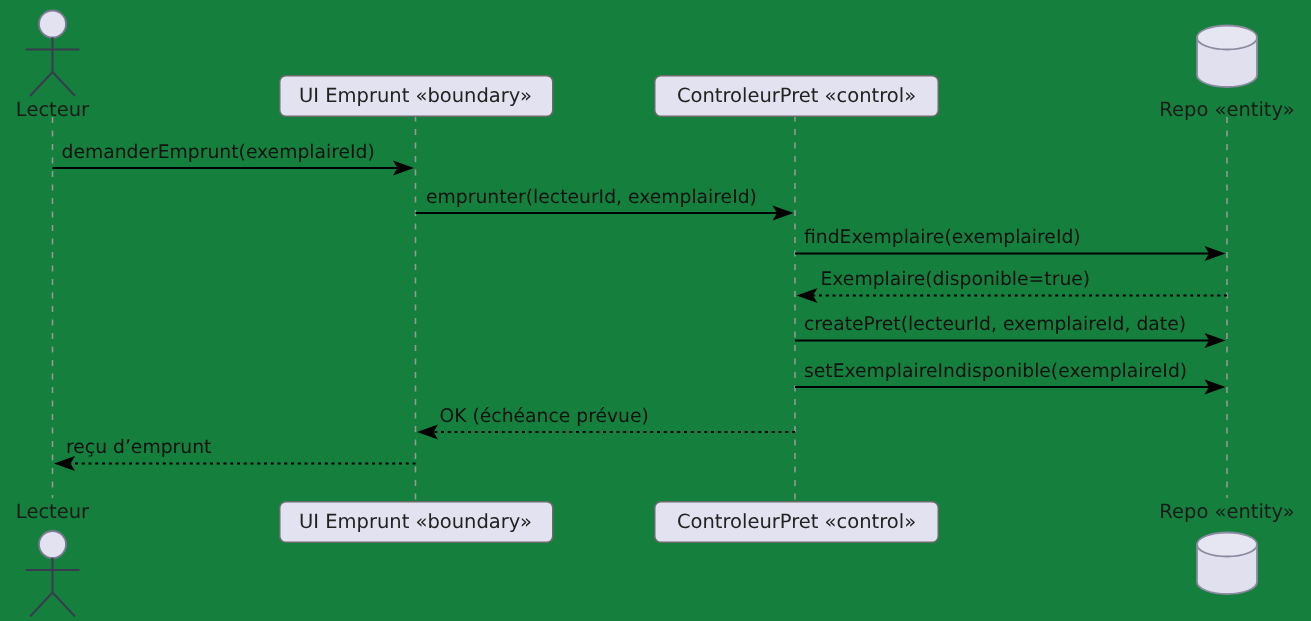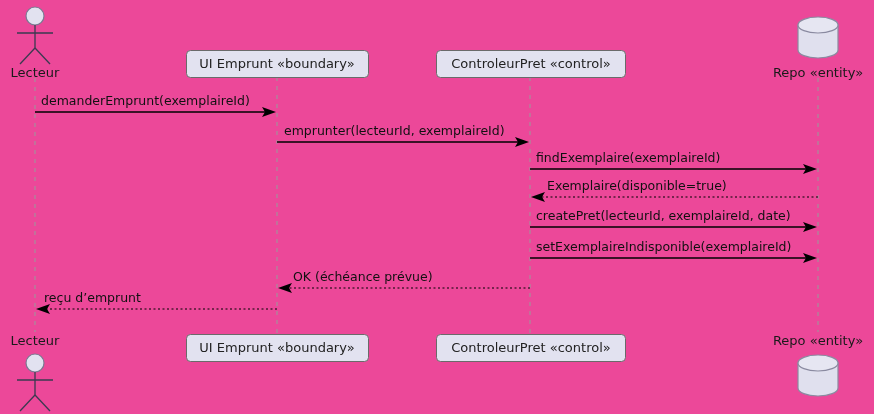--- a/index.html
+++ b/index.html
@@ -7,21 +7,21 @@
     padding: 0;
     background: #ffffff;
   }
   body {
     font-family: "DejaVu Sans", sans-serif;
   }
   #diagram-root {
     position: relative;
     width: 874px;
     height: 414px;
-    background: #ec4899;
+    background: #15803d;
     overflow: hidden;
   }
   #seq-svg {
     position: absolute;
     left: 0;
     top: 0;
     width: 874px;
     height: 414px;
   }
   .lifeline-dash {

